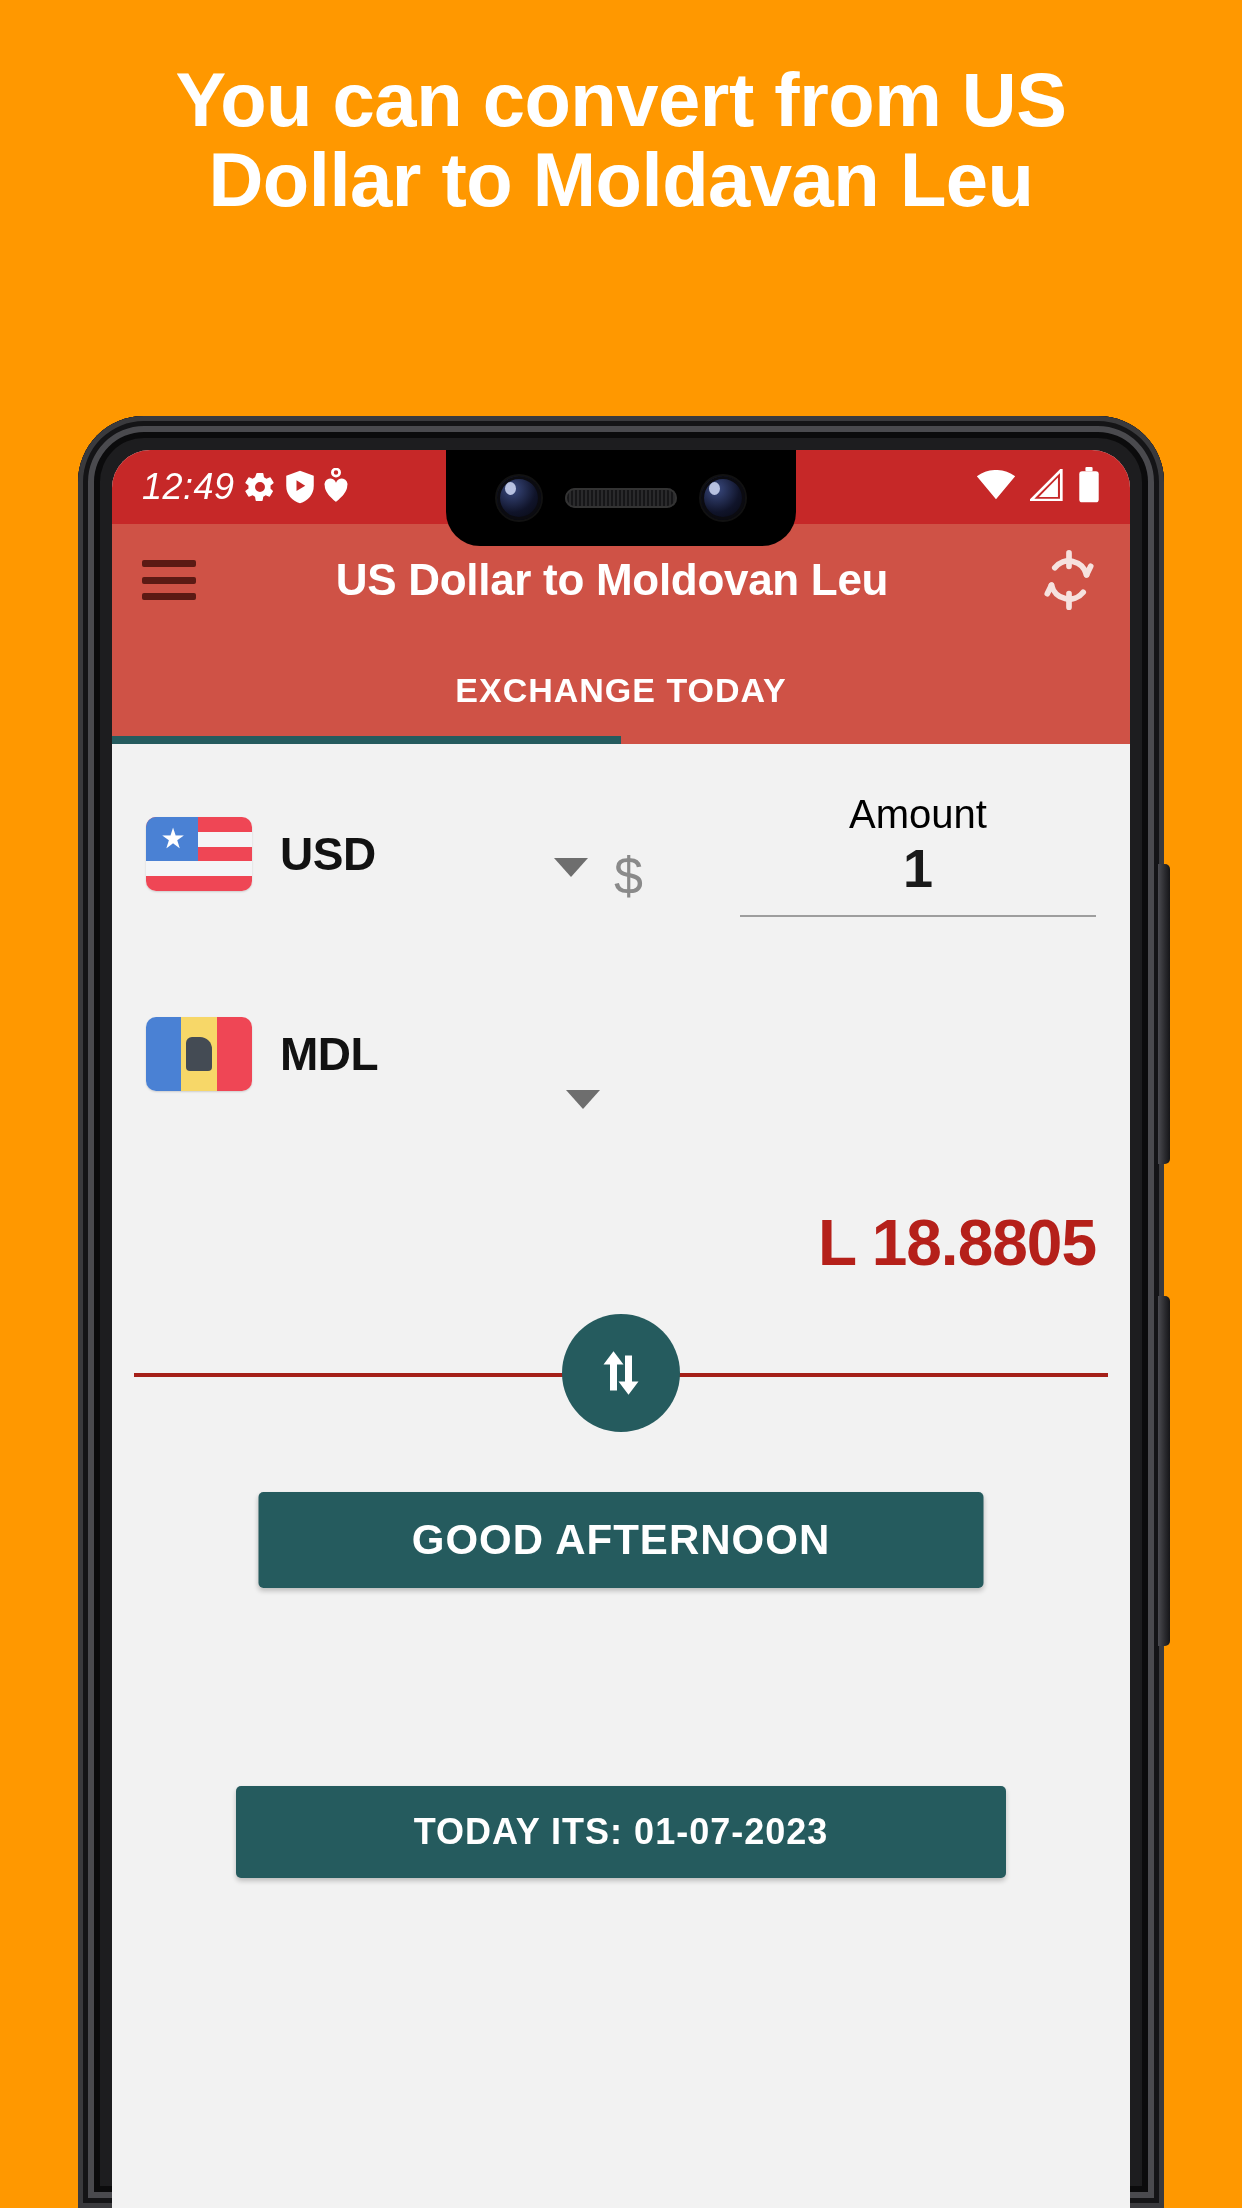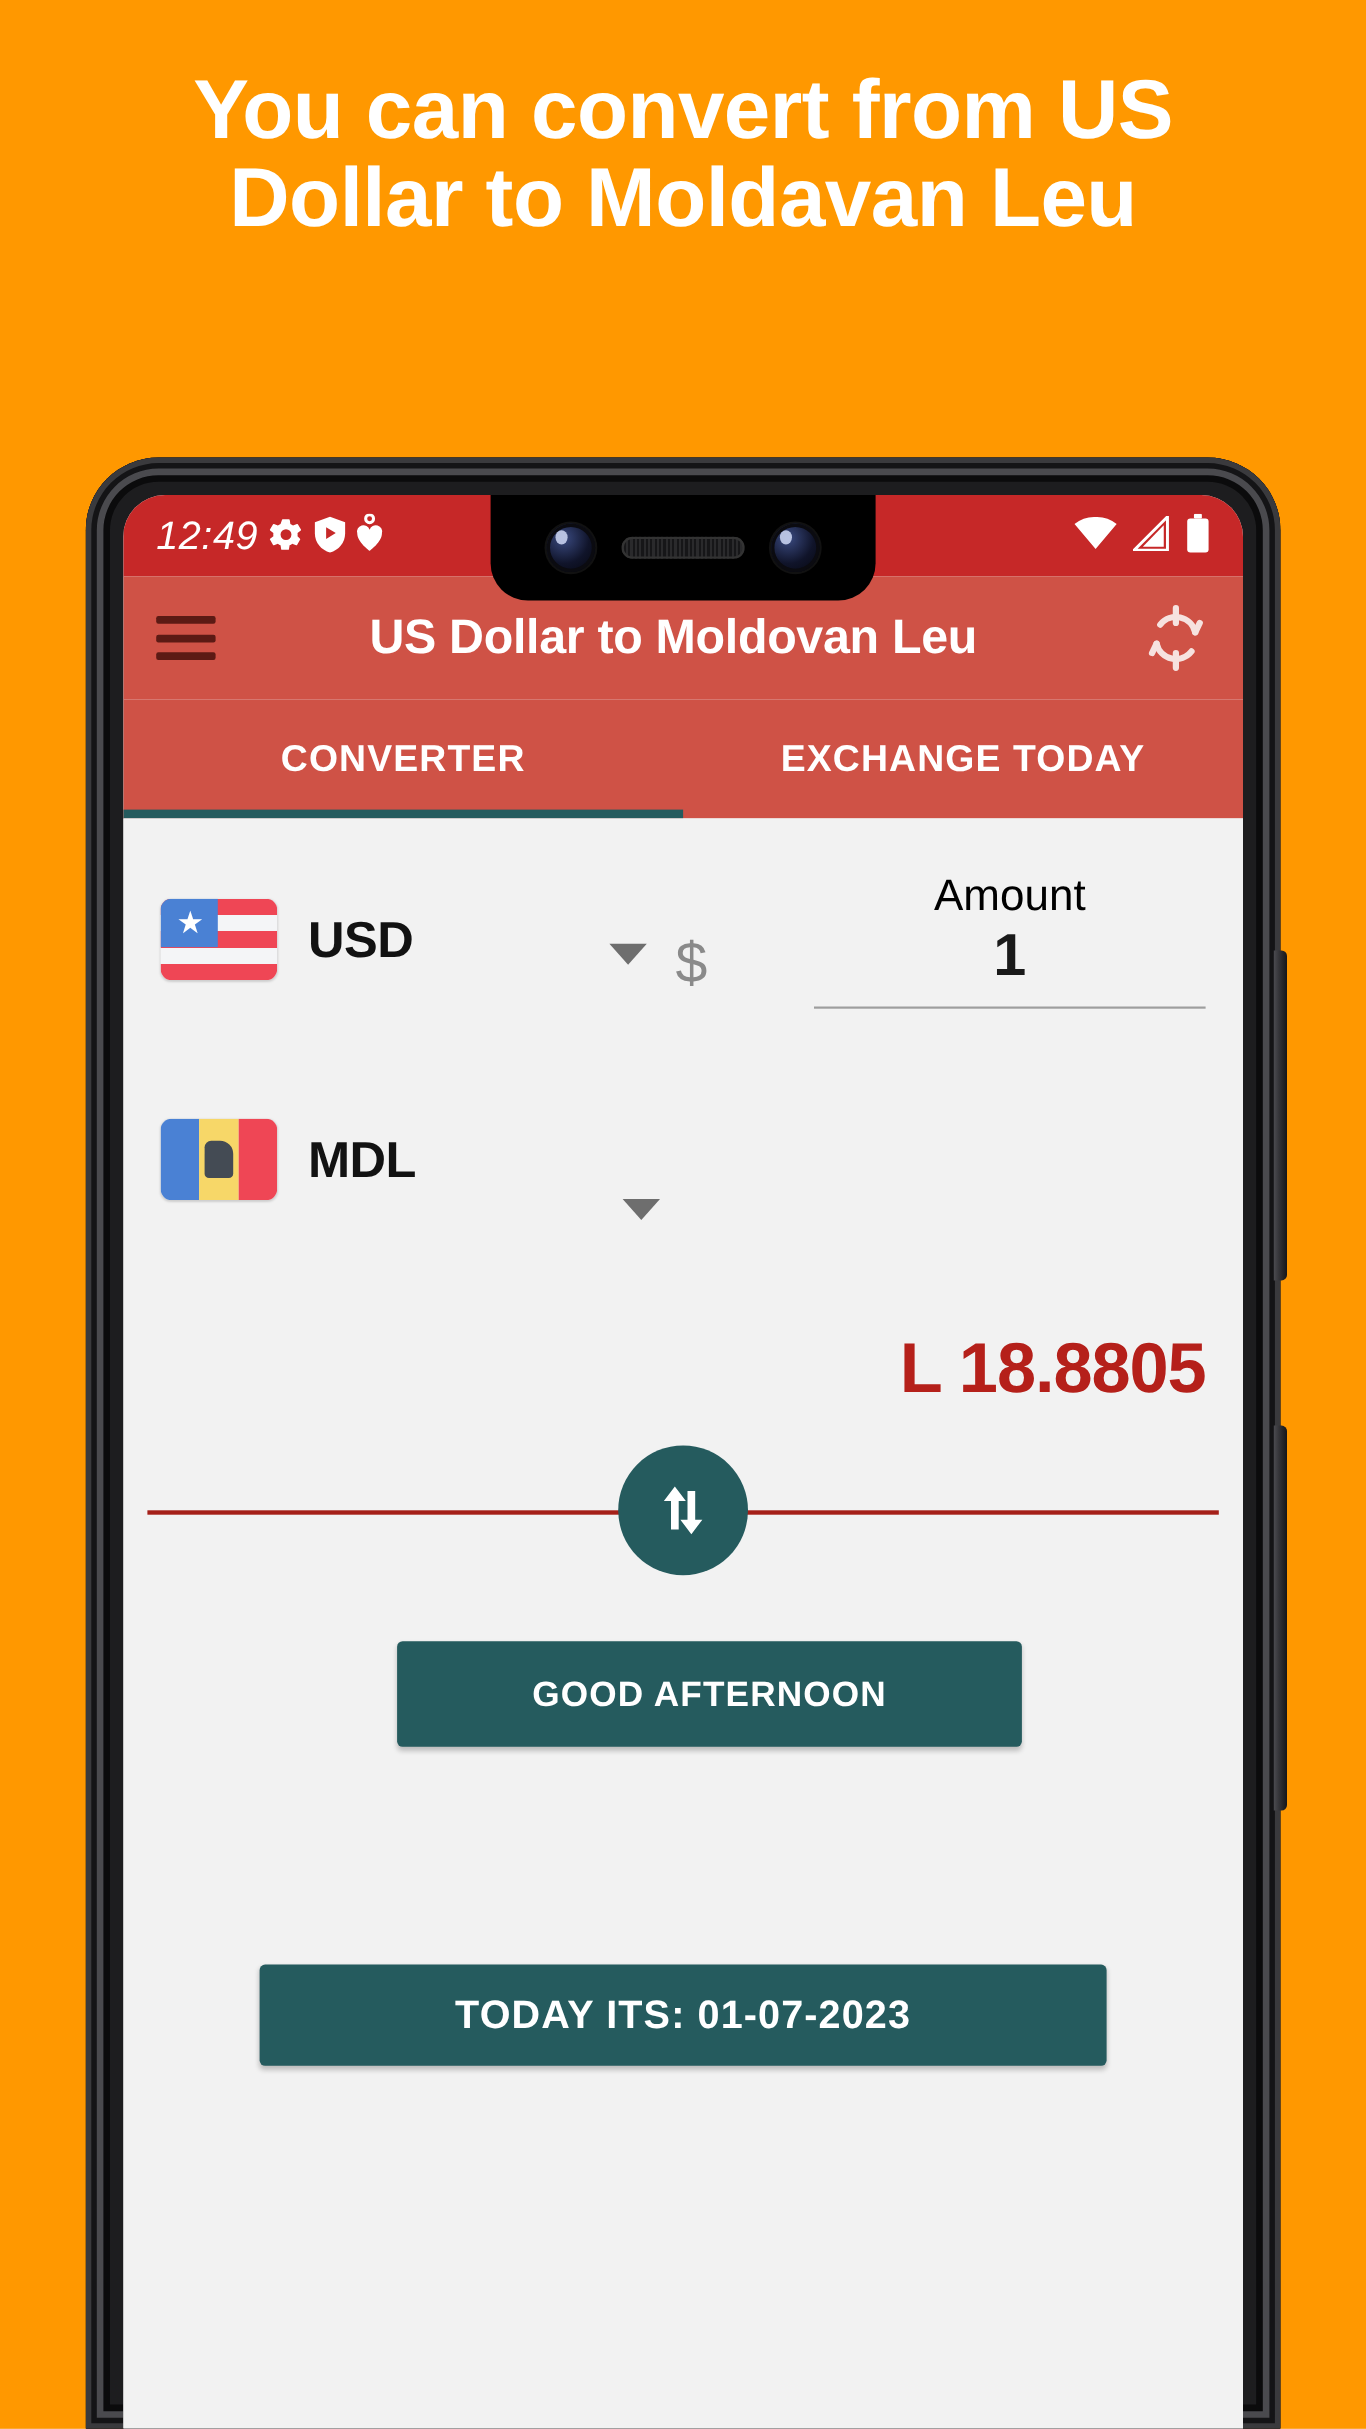--- a/index.html
+++ b/index.html
@@ -201,21 +201,21 @@
   .btn{
     display:block; margin:0 auto;
     background:#255b5e; color:#fff;
     border:none; border-radius:5px;
     font-weight:bold; letter-spacing:1px;
     box-shadow:0 3px 5px rgba(0,0,0,.22);
     font-family:"Liberation Sans", sans-serif;
   }
   .btn-greeting{
     position:absolute; left:50%; transform:translateX(-50%);
-    top:748px; width:568px; height:96px; font-size:32px;margin-left:24px;
+    top:748px; width:725px; height:96px; font-size:42px;
   }
   .btn-today{
     position:absolute; left:50%; transform:translateX(-50%);
     top:1042px; width:770px; height:92px; font-size:36px;
   }
 </style>
 </head>
 <body>
 
 <div class="headline">You can convert from US Dollar to Moldavan Leu</div>
@@ -286,21 +286,20 @@
           <svg width="62" height="62" viewBox="0 0 24 24" fill="none" stroke="#f6e2df" stroke-width="2.2" stroke-linecap="round">
             <path d="M6.5 7.3A7 7 0 0118.8 10"></path>
               <path d="M17.5 16.7A7 7 0 015.2 14"></path>
             <path d="M12 1.5v5.2M12 22.5v-5.2"></path>
             <path d="M18.8 10l1.6-3.3M5.2 14l-1.6 3.3"></path>
           </svg>
         </span>
       </div>
 
       <div class="tabs">
-        <div class="tab">CONVERTER</div>
         <div class="tab">EXCHANGE TODAY</div>
         <div class="tab-indicator"></div>
       </div>
 
       <div class="content">
 
         <div class="row" style="position:absolute;left:34px;top:40px;width:950px;height:140px;">
           <div class="flag flag-us">
             <div class="stripes"></div>
             <div class="canton"></div>

